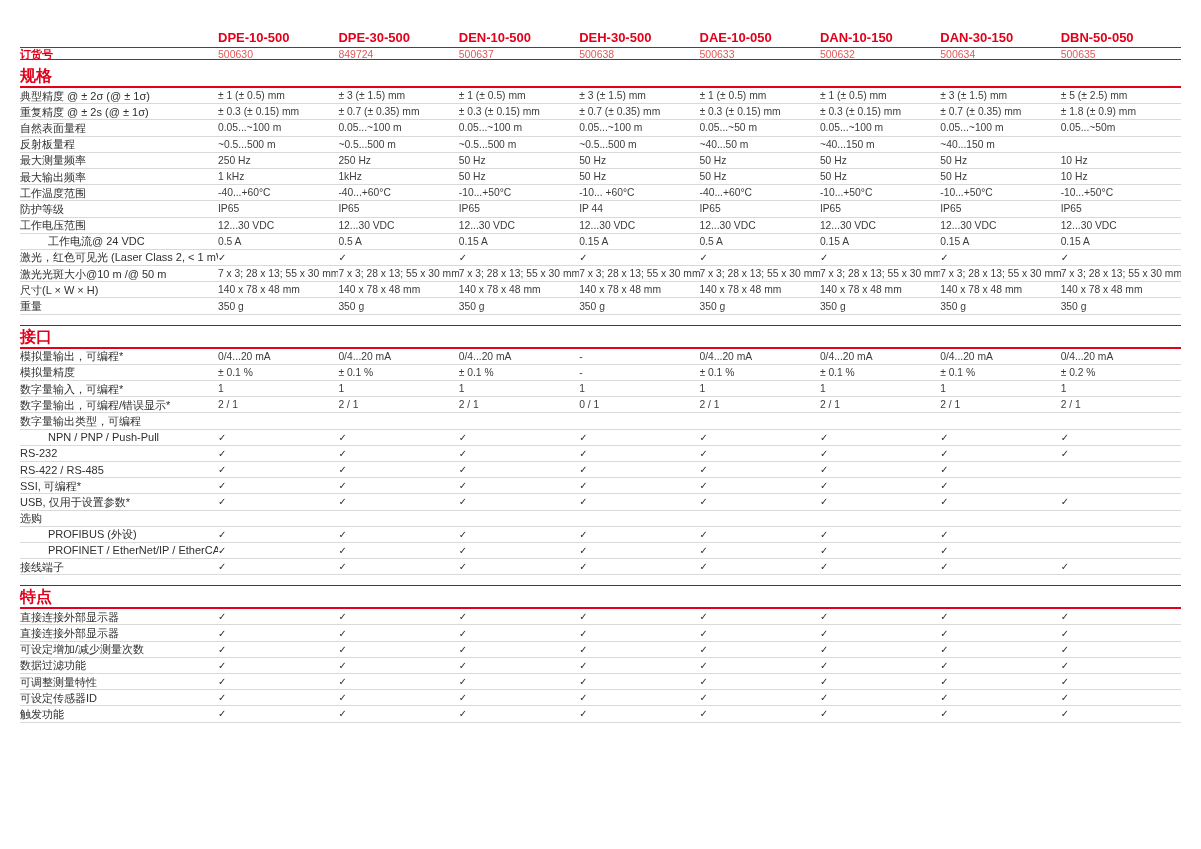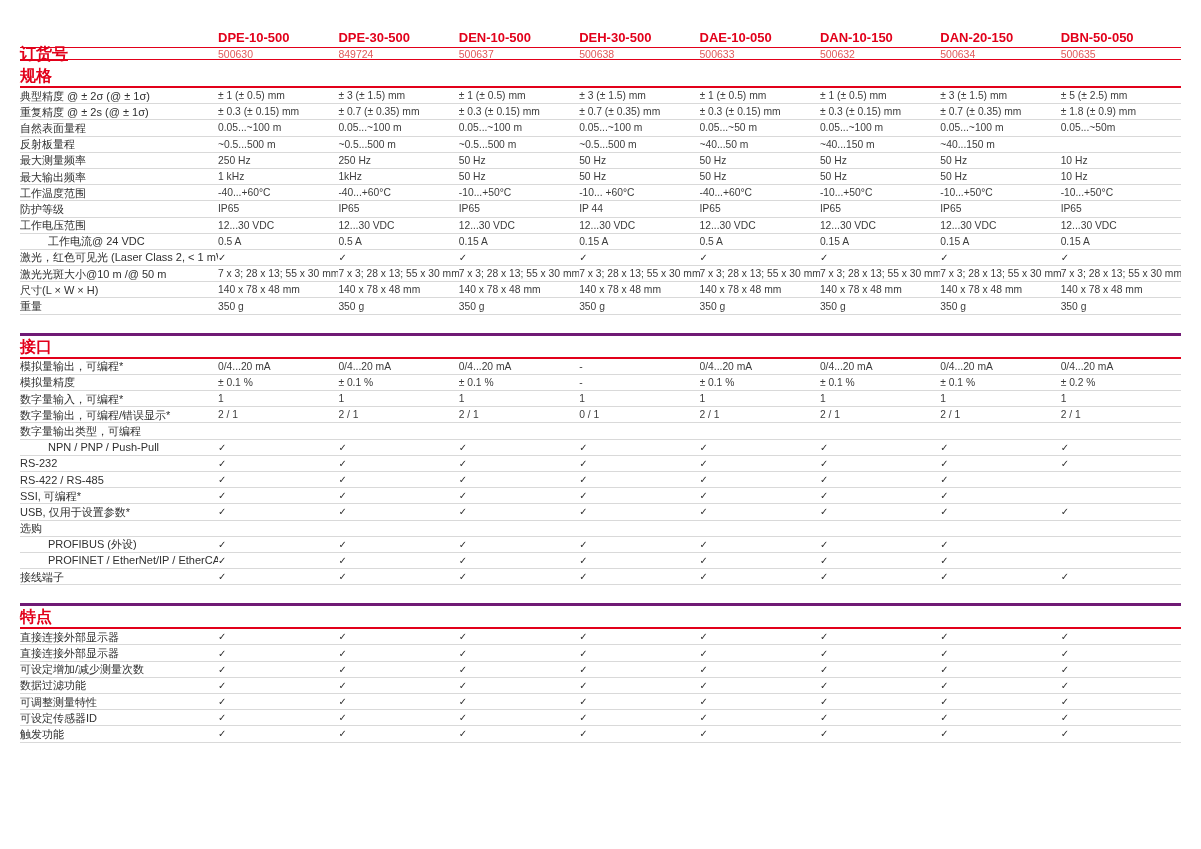--- a/index.html
+++ b/index.html
@@ -3,24 +3,24 @@
 <meta charset="utf-8">
 <style>
   * { margin:0; padding:0; box-sizing:border-box; }
   html,body { width:1201px; height:849px; background:#ffffff; overflow:hidden;
               font-family:"Liberation Sans","DejaVu Sans",sans-serif; }
   #sheet { padding:26px 20px 4px 20px; width:1201px; }
   .grid-row { display:grid; grid-template-columns:198px repeat(8,1fr); align-items:end; }
   .product-row { height:21px; }
   .product-row .pcell { font-size:13px; font-weight:bold; color:var(--red); line-height:18px; }
   .order-row { height:13px; border-top:1.5px solid var(--red); border-bottom:1px solid var(--red); align-items:center; }
-  .order-row .lbl { font-size:16px; font-weight:bold; color:var(--red); line-height:12px;text-decoration:underline; }
+  .order-row .lbl { font-size:11px; font-weight:bold; color:var(--red); line-height:12px;text-decoration:underline; }
   .order-row .ocell { font-size:10.5px; color:#e05a5a; line-height:12px; }
-  .section-header { border-top:3px solid #701a75; border-bottom:2px solid var(--red);
-                    margin-top:18px; padding:2px 0 1px 0; }
+  .section-header { border-top:1px solid #701a75; border-bottom:2px solid var(--red);
+                    margin-top:10px; padding:2px 0 1px 0; }
   .section-header.first { border-top:none; margin-top:5px; }
   .section-header span { font-size:16px; font-weight:bold; color:var(--red); line-height:13px; }
   .data-row { height:16.2px; border-bottom:1px solid #d9d9d9; align-items:center; }
   .data-row .lbl { font-size:11px; color:#303030; line-height:14px; white-space:nowrap; overflow:hidden; }
   .data-row .lbl.indent { padding-left:28px; }
   .data-row .vcell { font-size:10.3px; color:#3c3c3c; line-height:13px; white-space:nowrap; overflow:hidden; padding-right:2px; }
   .data-row .vcell.check { font-size:10px; color:#2e2e2e; }
 </style>
 </head>
 <body>
@@ -28,21 +28,21 @@
 <div id="sheet">
   <div id="spec-table">
       <div class="grid-row product-row">
         <div class="lbl"></div>
         <div class="pcell">DPE-10-500</div>
         <div class="pcell">DPE-30-500</div>
         <div class="pcell">DEN-10-500</div>
         <div class="pcell">DEH-30-500</div>
         <div class="pcell">DAE-10-050</div>
         <div class="pcell">DAN-10-150</div>
-        <div class="pcell">DAN-20-150</div>
+        <div class="pcell">DAN-30-150</div>
         <div class="pcell">DBN-50-050</div>
       </div>
       <div class="grid-row order-row">
         <div class="lbl">订货号</div>
         <div class="ocell">500630</div>
         <div class="ocell">849724</div>
         <div class="ocell">500637</div>
         <div class="ocell">500638</div>
         <div class="ocell">500633</div>
         <div class="ocell">500632</div>

